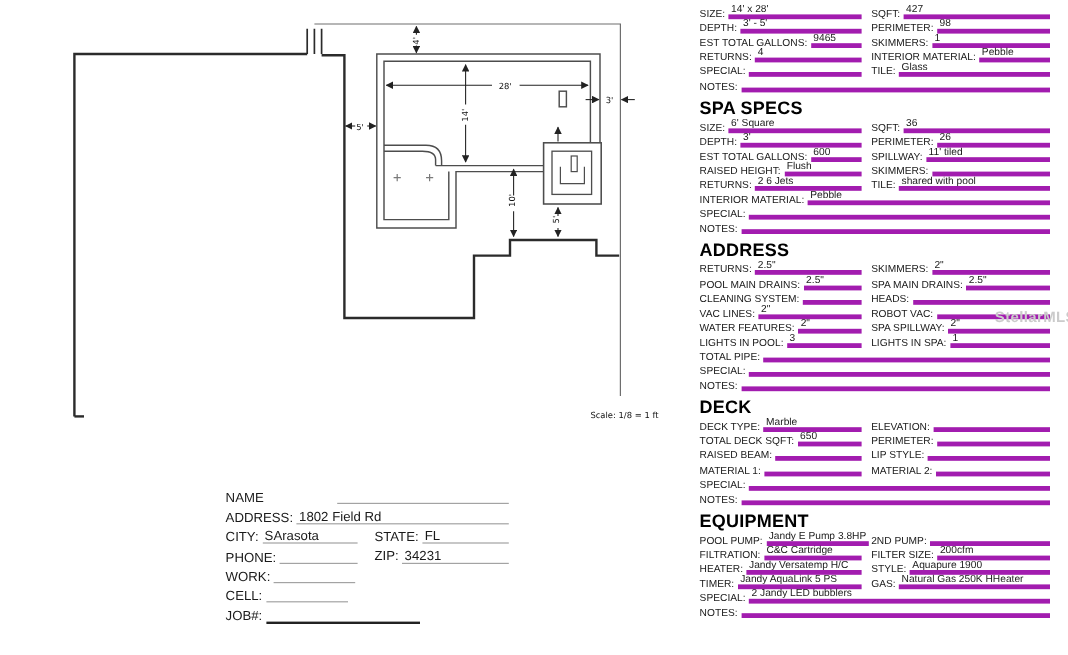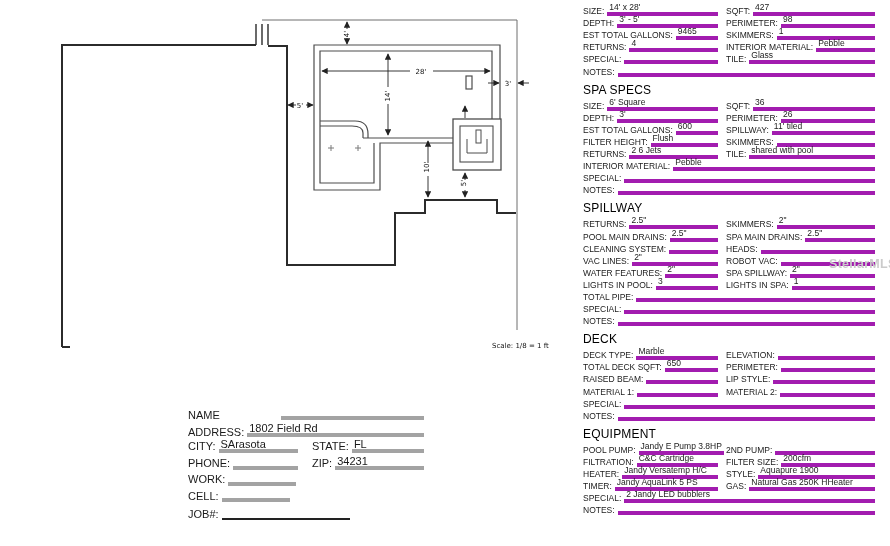--- a/index.html
+++ b/index.html
@@ -2,36 +2,36 @@
 <html><head>
 <meta charset="utf-8">
 <style>
   html,body{margin:0;padding:0;}
   body{
     width:890px;height:546px;position:relative;background:#ffffff;overflow:hidden;
     font-family:"Liberation Sans","DejaVu Sans",sans-serif;color:#1a1a1a;
   }
   
   #spec-form{position:absolute;left:583px;top:4px;width:292px;font-size:8.5px;line-height:10px;}
-  .sec-title{font-weight:normal;font-size:12px;line-height:13px;margin:7px 0 2px;color:#000;letter-spacing:.2px;}
+  .sec-title{font-weight:bold;font-size:15px;line-height:13px;margin:7px 0 2px;color:#000;letter-spacing:.2px;}
   .frow{display:flex;align-items:flex-end;height:12.1px;}
   .field{display:flex;align-items:flex-end;min-width:0;}
   .c1{width:135px;margin-right:8px;flex:none;}
   .c2{flex:1;}
   .full{flex:1;}
   .lbl{white-space:nowrap;padding-right:3px;}
   .val{flex:1;border-bottom:4px solid #a21caf;white-space:nowrap;padding:0 2px;min-height:9px;}
   
   #contact{position:absolute;left:188px;top:404px;width:236px;font-size:11px;line-height:10px;}
   .crow{display:flex;align-items:flex-end;height:16.4px;}
   .cfield{display:flex;align-items:center;min-width:0;}
   .cf1{width:110px;margin-right:14px;flex:none;}
   .cf2{flex:1;}
   .cspacer{width:58px;flex:none;}
-  .cline{flex:1;border-bottom:4px solid #a3a3a3;min-height:9px;padding:0 2px;white-space:nowrap;}
+  .cline{flex:1;border-bottom:1px solid #a3a3a3;min-height:9px;padding:0 2px;white-space:nowrap;}
   .thick{border-bottom:2px solid #222;}
   
   #plan{position:absolute;left:0;top:0;}
   
   #watermark{position:absolute;left:829px;top:257px;color:#cbcbcb;font-size:12.5px;font-weight:600;letter-spacing:.3px;}
 </style>
 </head>
 <body>
 
 <svg id="plan" width="575" height="400" viewBox="0 0 575 400">
@@ -207,21 +207,21 @@
           <span class="lbl">EST TOTAL GALLONS:</span>
           <span class="val">600</span>
         </div>
         <div class="field c2">
           <span class="lbl">SPILLWAY:</span>
           <span class="val">11' tiled</span>
         </div>
       </div>
       <div class="frow">
         <div class="field c1">
-          <span class="lbl">FILTER HEIGHT:</span>
+          <span class="lbl">RAISED HEIGHT:</span>
           <span class="val">Flush</span>
         </div>
         <div class="field c2">
           <span class="lbl">SKIMMERS:</span>
           <span class="val"></span>
         </div>
       </div>
       <div class="frow">
         <div class="field c1">
           <span class="lbl">RETURNS:</span>
@@ -245,21 +245,21 @@
         </div>
       </div>
       <div class="frow">
         <div class="field full">
           <span class="lbl">NOTES:</span>
           <span class="val"></span>
         </div>
       </div>
     </div>
     <div class="section">
-      <div class="sec-title">SPILLWAY</div>
+      <div class="sec-title">ADDRESS</div>
       <div class="frow">
         <div class="field c1">
           <span class="lbl">RETURNS:</span>
           <span class="val">2.5"</span>
         </div>
         <div class="field c2">
           <span class="lbl">SKIMMERS:</span>
           <span class="val">2"</span>
         </div>
       </div>

